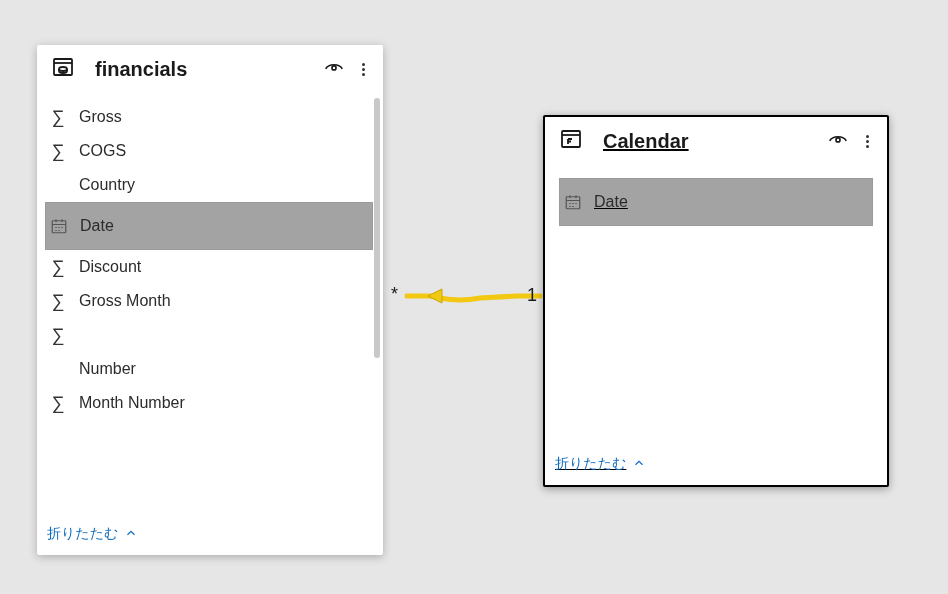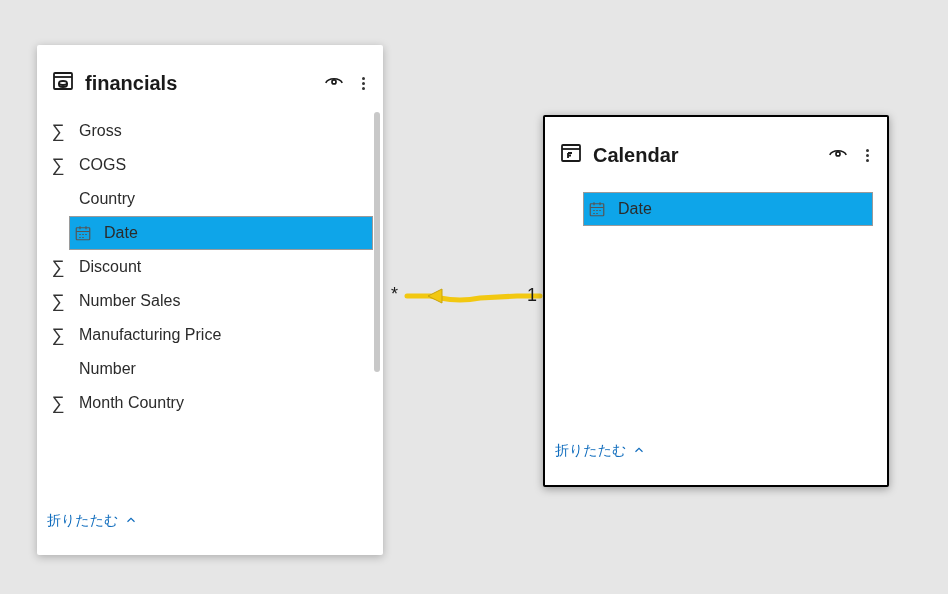--- a/index.html
+++ b/index.html
@@ -22,22 +22,22 @@
     display: flex;
     flex-direction: column;
   }
   .table-card.selected {
     border: 2px solid #000;
     box-shadow: 0 2px 8px rgba(0,0,0,0.35);
   }
   .card-header {
     display: flex;
     align-items: center;
-    padding: 24px 14px 10px 14px;
-    gap: 10px;
+    padding: 10px 14px 10px 14px;
+    gap: 20px;
   }
   .card-header .title {
     font-size: 20px;
     font-weight: 600;
     color: #1a1a1a;
     flex: 1 1 auto;
   }
   .card-header .header-icons {
     display: flex;
     align-items: center;
@@ -80,33 +80,32 @@
     padding: 0 6px 0 2px;
     font-size: 16px;
     color: #2b2b2b;
   }
   .field-row .icon-slot {
     width: 22px;
     display: flex;
     justify-content: center;
   }
   .field-row.highlight {
-    background: #0ea5e9;
+    background: #a3a3a3;
     border: 1px solid #9a9a9a;
-    height: 34px;
-    margin-left: 24px;
+    height: 48px;
   }
   .sigma {
     font-size: 18px;
     font-weight: 400;
     color: #333;
     font-family: "Segoe UI", sans-serif;
   }
   .collapse-footer {
-    padding: 10px 10px 25px 10px;
+    padding: 10px 10px 12px 10px;
     display: flex;
     align-items: center;
     gap: 6px;
     font-size: 14px;
     color: #0f6cbd;
     cursor: pointer;
   }
   .collapse-footer .chev {
     color: #0f6cbd;
   }
@@ -197,51 +196,50 @@
         <div class="field-row">
           <span class="icon-slot">
               <span class="sigma">∑</span>
             </span>
           <span>Discount</span>
         </div>
         <div class="field-row">
           <span class="icon-slot">
               <span class="sigma">∑</span>
             </span>
-          <span>Number Sales</span>
-        </div>
-        <div class="field-row">
-          <span class="icon-slot">
-              <span class="sigma">∑</span>
-            </span>
-          <span>Manufacturing Price</span>
+          <span>Gross Month</span>
+        </div>
+        <div class="field-row">
+          <span class="icon-slot">
+              <span class="sigma">∑</span>
+            </span>
         </div>
         <div class="field-row">
           <span class="icon-slot"></span>
           <span>Number</span>
         </div>
         <div class="field-row">
           <span class="icon-slot">
               <span class="sigma">∑</span>
             </span>
-          <span>Month Country</span>
+          <span>Month Number</span>
         </div>
       </div>
     </div>
     <div class="collapse-footer">
       <span>折りたたむ</span>
       <span class="chev">
         <svg width="14" height="14" viewBox="0 0 24 24" fill="none" stroke="#0f6cbd" stroke-width="2">
             <path d="M6 15 l6 -6 l6 6"></path>
           </svg>
       </span>
     </div>
   </div>
 
-  <div class="table-card selected" style="left:543px; top:115px; width:346px; height:372px;">
+  <div class="table-card selected" style="left:543px; top:115px; width:346px; height:372px;text-decoration:underline;">
     <div class="card-header">
       <span class="icon-slot">
         <svg width="24" height="24" viewBox="0 0 24 24" fill="none" stroke="#1a1a1a" stroke-width="1.8">
           <rect x="3" y="4" width="18" height="16" rx="1"></rect>
           <path d="M3 8 H21"></path>
           <path d="M9 12 h4 M9 12 v5 M9 14.5 h3"></path>
         </svg>
       </span>
       <div class="title">Calendar</div>
       <div class="header-icons">

